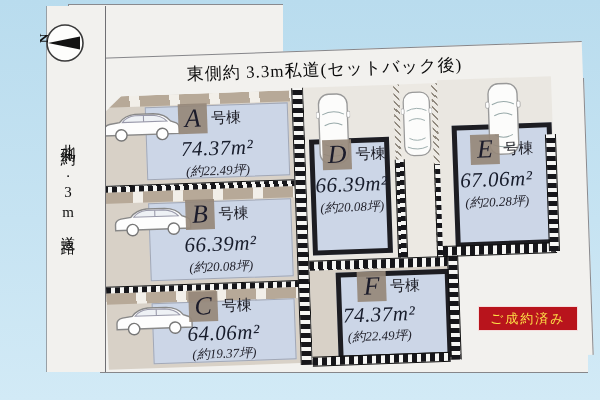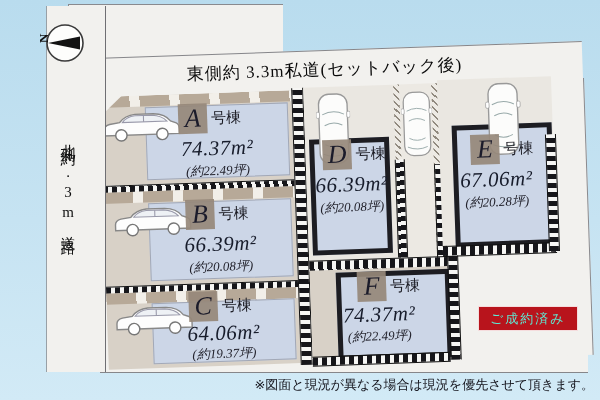--- a/index.html
+++ b/index.html
@@ -31,21 +31,21 @@
     width:29px;height:30px;background:rgba(150,136,121,.92);
     font-style:italic;font-size:26px;color:#1b1b2a;}
   .lot-suffix{font-size:15px;margin-left:4px;color:#1a1a22;}
   .lot-area{font-style:italic;font-size:21px;color:#171c2b;letter-spacing:0.5px;}
   .lot-tsubo{font-style:italic;font-size:13px;color:#22222c;margin-top:5px;}
   
   .road-label-top{font-size:17px;letter-spacing:1px;color:#0a0a0a;text-align:center;}
   .road-label-left{writing-mode:vertical-rl;text-orientation:upright;font-size:15px;
     letter-spacing:4px;color:#0f0f0f;}
   
-  .badge{position:absolute;background:#b8141c;color:#5eead4;z-index:9;
+  .badge{position:absolute;background:#b8141c;color:#fde047;z-index:9;
     box-shadow:inset 0 0 0 1px rgba(255,255,255,.85);
     font-size:13px;letter-spacing:2px;padding:6px 12px;line-height:1;}
   .note{position:absolute;font-family:"Liberation Sans","DejaVu Sans",sans-serif;
     font-size:13px;color:#14141c;z-index:9;}
   svg{display:block;}
 </style>
 </head>
 <body>
 
 <div id="canvas">
@@ -223,15 +223,14 @@
       <circle cx="31" cy="23" r="18" fill="#fdfdfc" stroke="#3a3a3a" stroke-width="1.6"></circle>
       <polygon points="14,23 46,16.5 46,29.5" fill="#121212"></polygon>
       <text id="north-label" x="9" y="27.5" transform="rotate(-90 9 23)" font-size="13" font-weight="bold" font-family="Liberation Serif, DejaVu Serif, serif" fill="#111">N</text>
     </svg>
   </div>
 
   <div class="badge" style="left: 478px; top: 306px; background: rgb(184, 20, 28);">
     <span>ご成約済み</span>
   </div>
 
-  <div class="note" style="right:6px;top:376px;">※図面と現況が異なる場合は現況を優先させて頂きます。</div>
 
 </div>
 
 </body></html>

